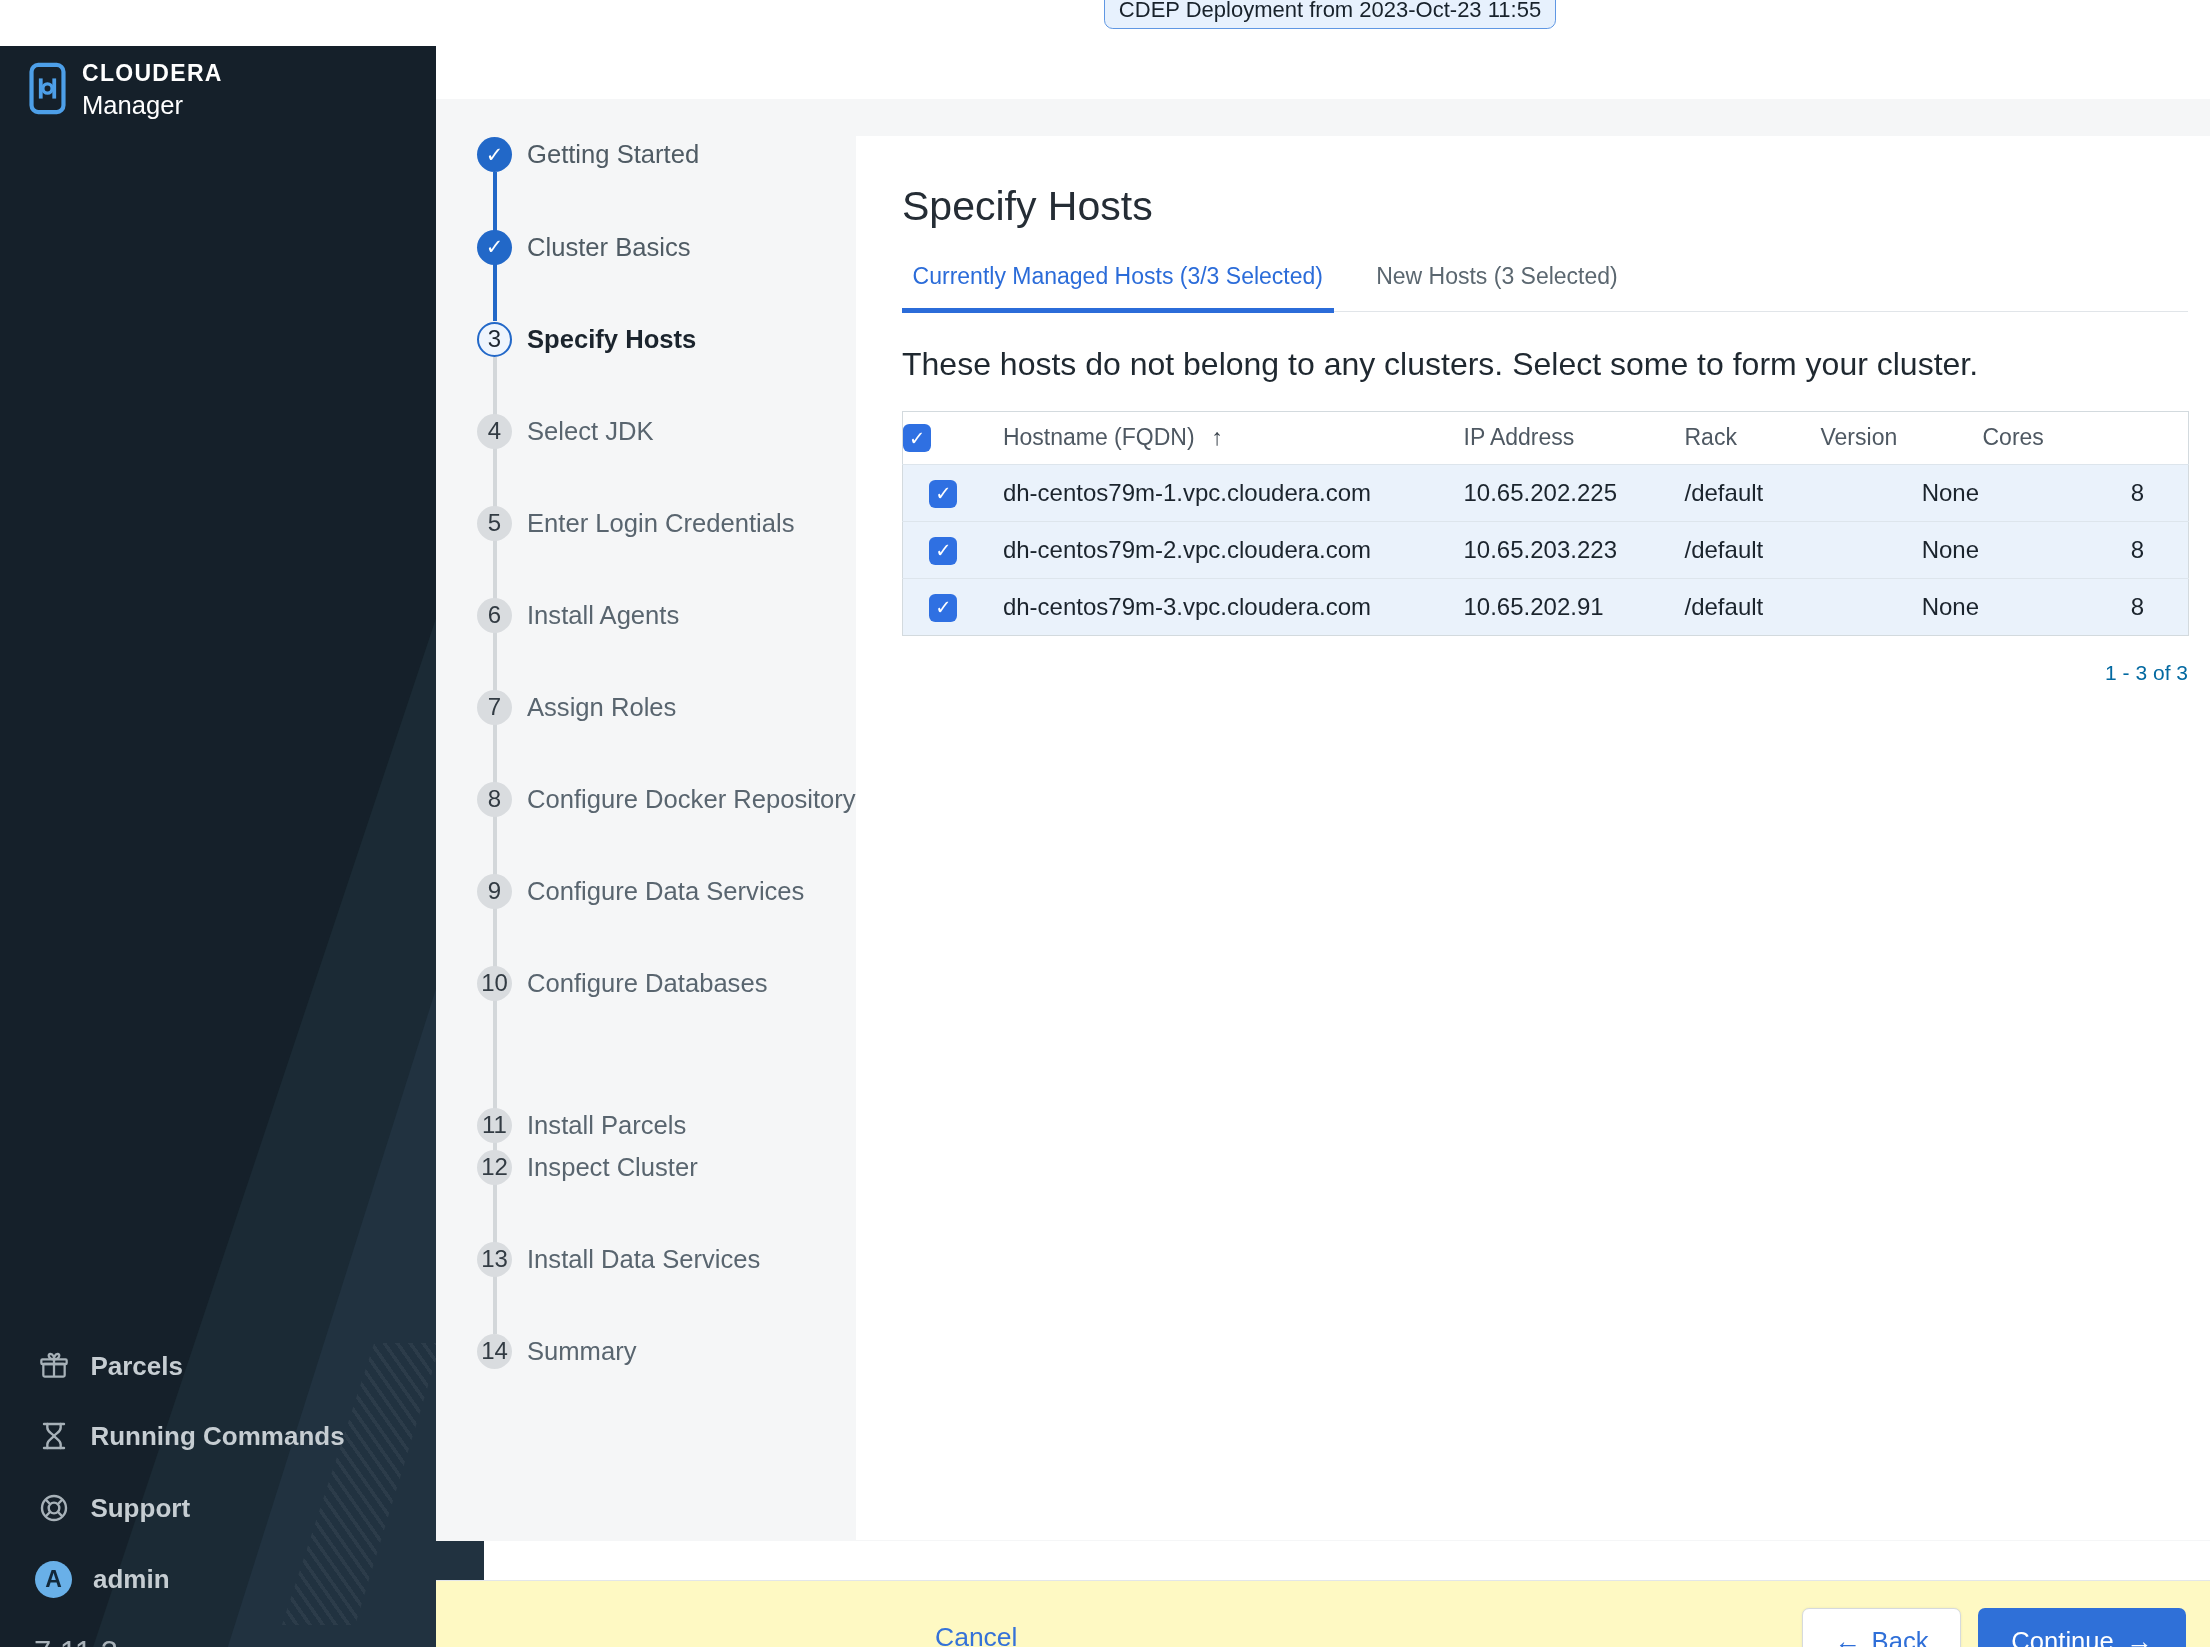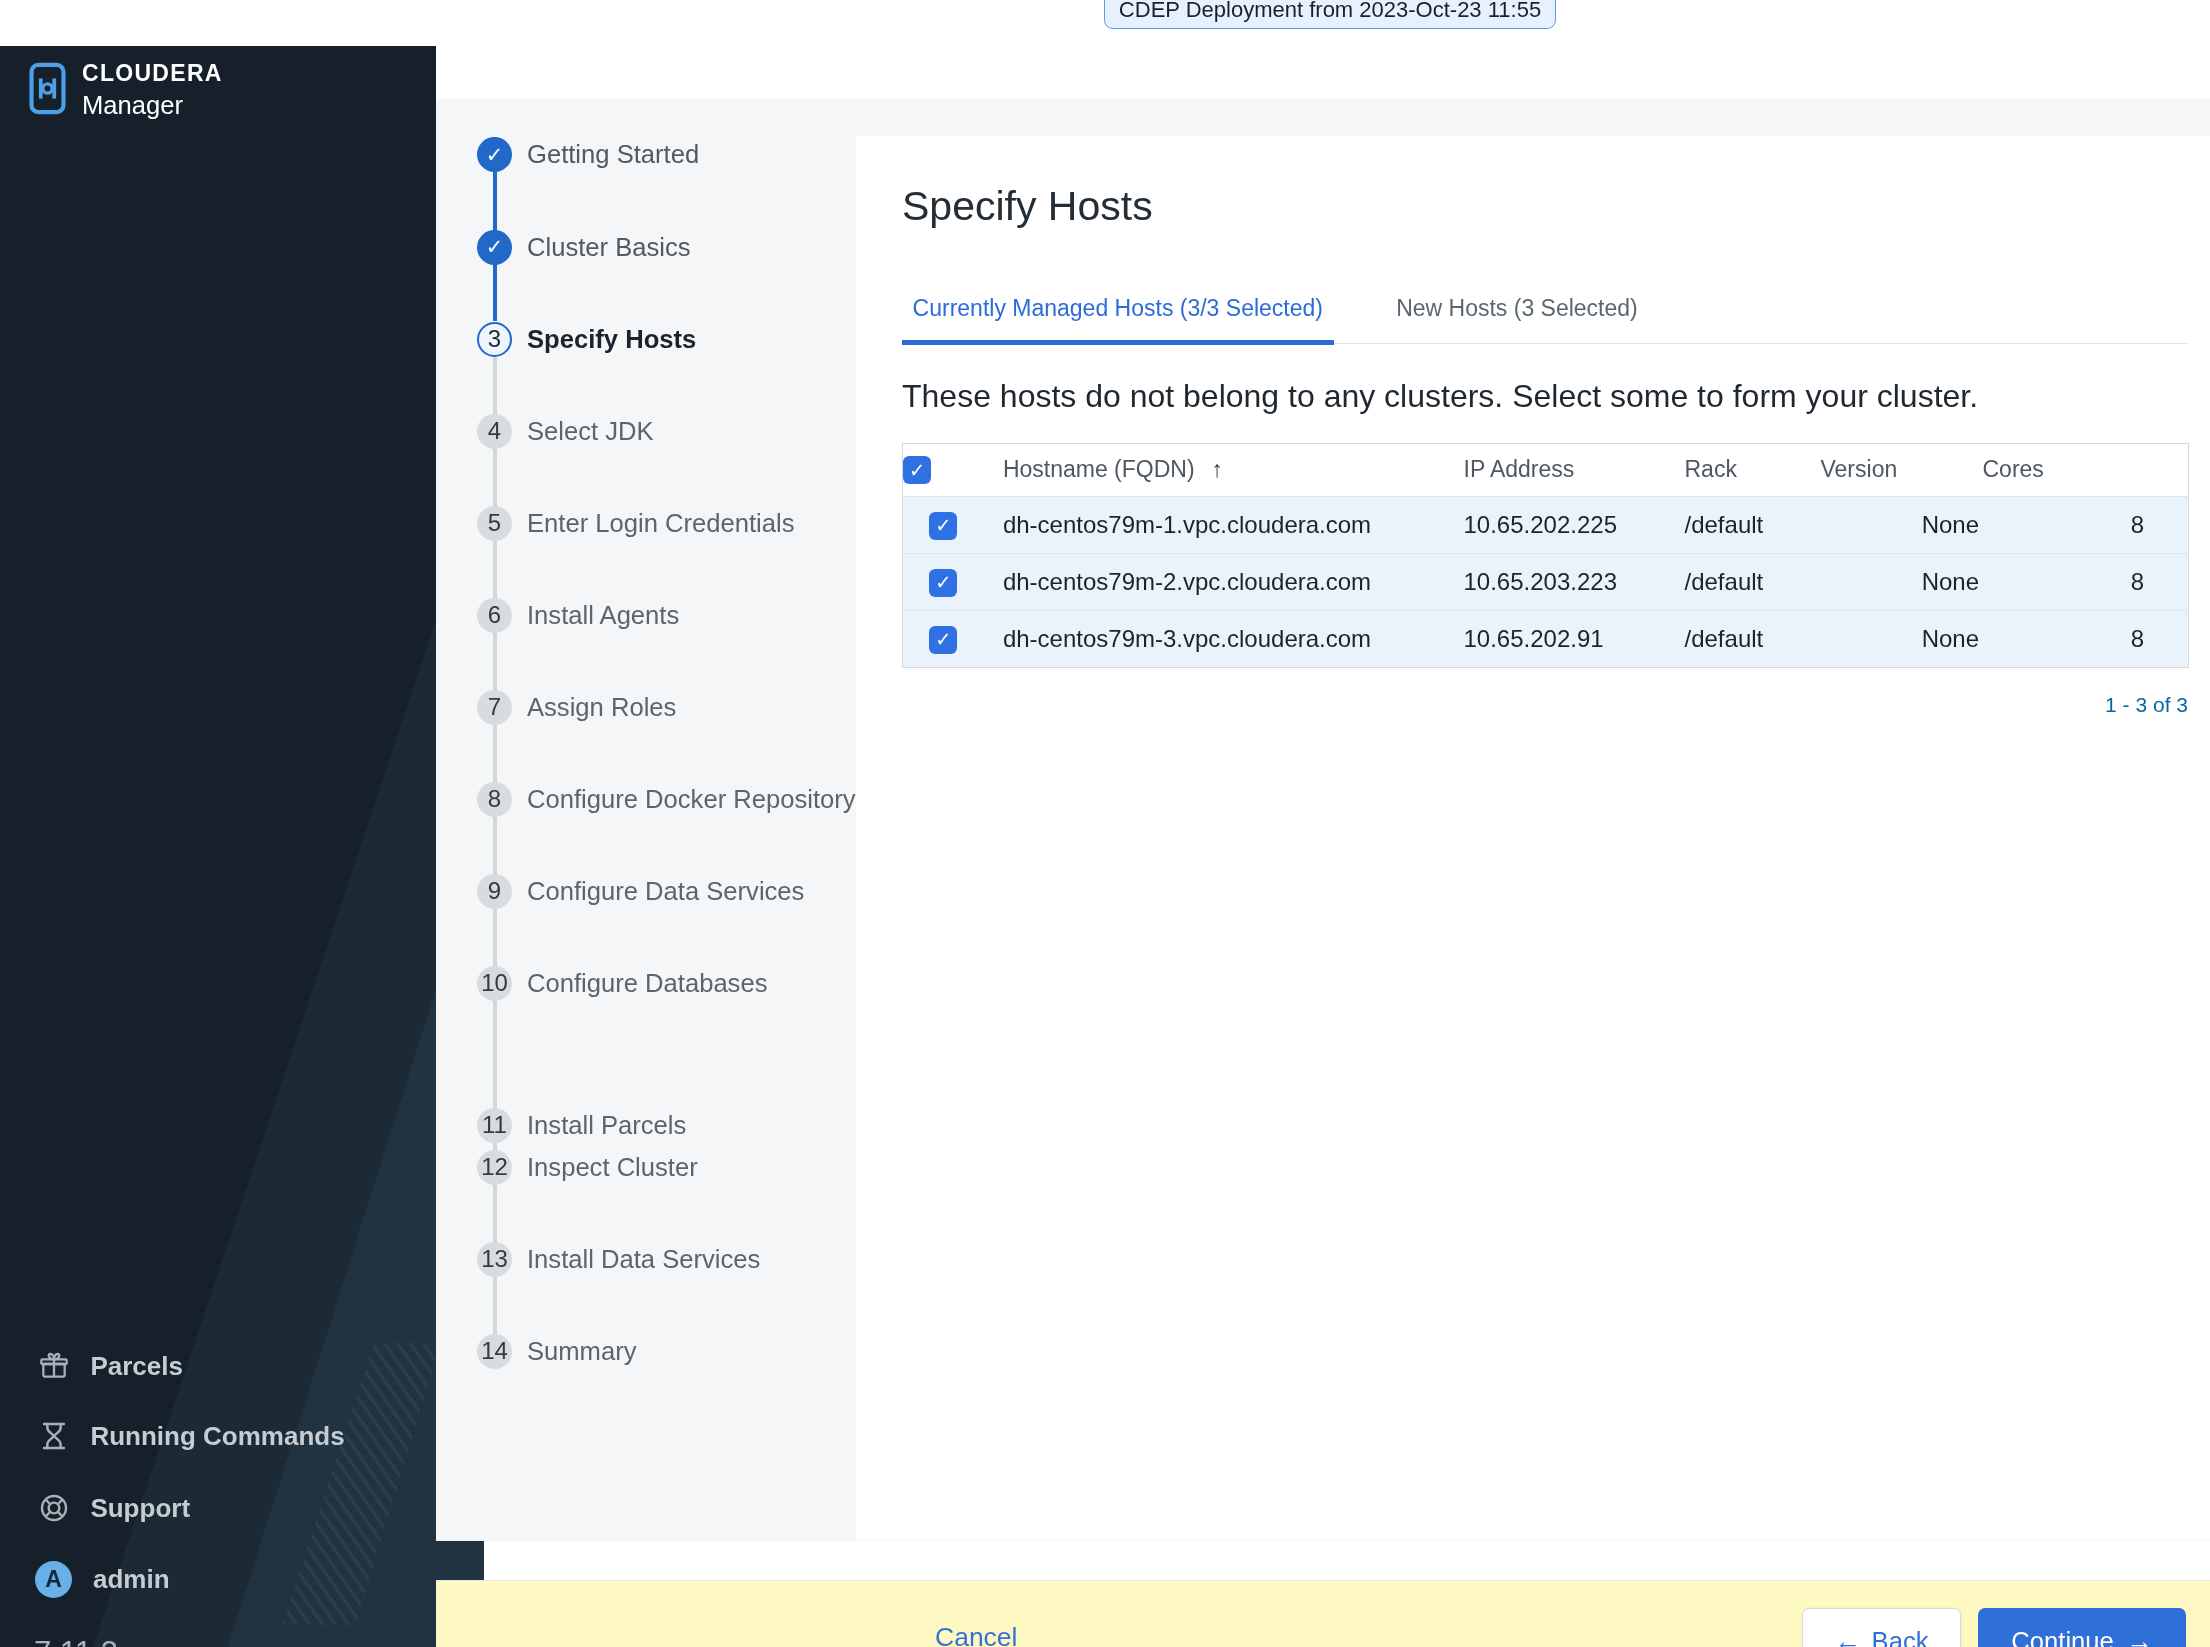--- a/index.html
+++ b/index.html
@@ -51,21 +51,21 @@
     font-size:24px; color:#323b43; background:#d9dcdf; flex:0 0 35px; }
   .step.done .step-circle { background:#2268c8; color:#fff; font-size:21px; font-weight:bold; }
   .step.current .step-circle { background:#eef5fd; border:2.6px solid #2268c8; color:#1d2630; }
   .step-label { margin-left:15px; font-size:25.6px; color:#59656f; white-space:nowrap; }
   .step.done .step-label { color:#4f5b64; }
   .step.current .step-label { color:#1b242d; font-weight:bold; }
 
   
   .card { position:absolute; left:856px; top:136px; width:1355px; height:1404px; background:#fff; padding:46px 23px 0 46px; }
   .card h2 { font-size:41px; font-weight:400; color:#252d35; line-height:49px; }
-  .tabs { display:flex; margin-top:64px; border-bottom:1.8px solid #e1e5e9;gap:20px; }
+  .tabs { display:flex; margin-top:32px; border-bottom:1.8px solid #e1e5e9; }
   .tab { padding:0 10.6px 21px 10.6px; font-size:23px; color:#5b6770; cursor:pointer; margin-bottom:-1.8px; }
   .tab + .tab { margin-left:32px; }
   .tab.active { color:#2b6cd9; border-bottom:5.3px solid #2b6cd9; padding-bottom:17.6px; }
   .desc { margin-top:37px; font-size:32px; color:#1f2830; line-height:30px; }
 
   table.hosts { margin-top:32px; width:1286px; border-collapse:collapse; table-layout:fixed;
     border:0.9px solid #d3dade; }
   table.hosts th { height:53px; background:#fff; font-size:23px; font-weight:500; color:#4e5862;
     text-align:left; white-space:nowrap; }
   th.c-host { font-weight:bold; color:#29323b; padding-left:19.4px; }

